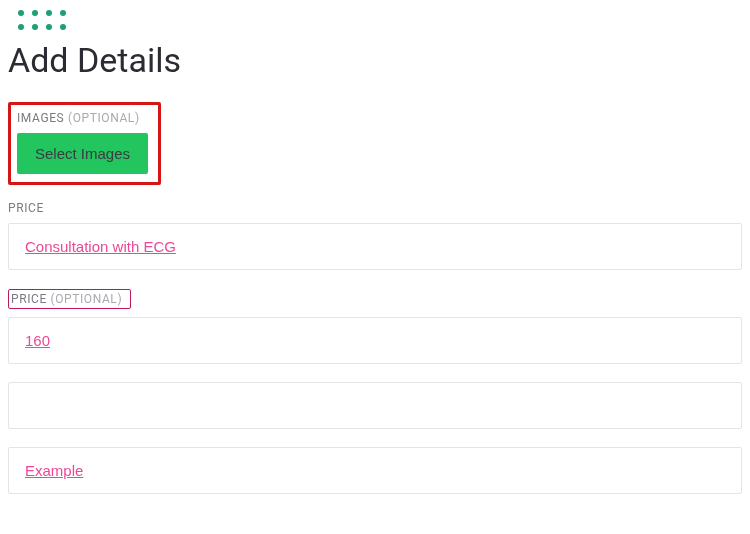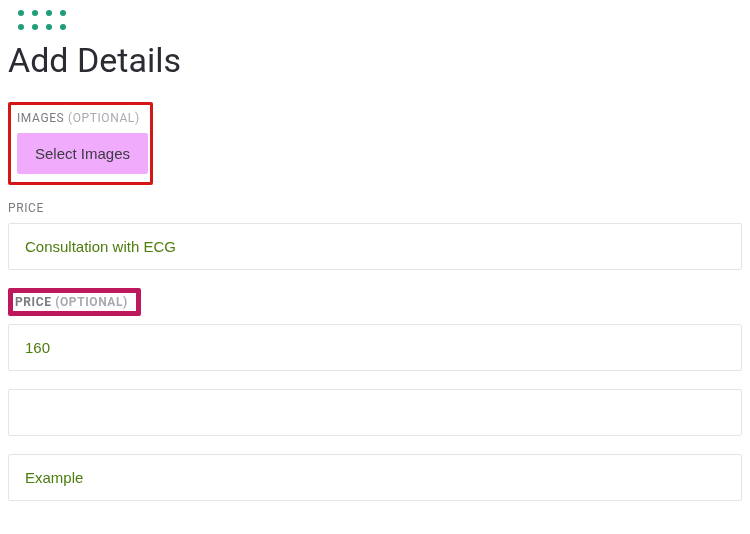--- a/index.html
+++ b/index.html
@@ -36,51 +36,51 @@
       font-size: 12px;
       letter-spacing: 0.6px;
       color: #7a7a82;
       margin-bottom: 8px;
     }
     .label .optional {
       color: #a9a9b0;
     }
     .select-btn {
       display: inline-block;
-      background: #f0abfc;
+      background: #22c55e;
       color: #3b3b42;
       font-size: 15px;
       padding: 12px 18px;
       border: none;
       border-radius: 2px;
       cursor: pointer;
     }
     .text-input {
       width: 100%;
       border: 1px solid #e2e4e8;
       border-radius: 2px;
       padding: 14px 16px;
       font-size: 15px;
-      color: #4d7c0f;
+      color: #ec4899;
       background: #fff;
       outline: none;
+      text-decoration: underline;
     }
     .text-input::placeholder { color: #9a9aa0; }
     .highlight-box-1 {
       border: 3px solid #d41616;
-      padding: 6px 2px 8px 6px;
+      padding: 6px 10px 8px 6px;
       display: inline-block;
       border-radius: 2px;
     }
     .highlight-box-2 {
-      border: 5px solid #be185d;
+      border: 1px solid #be185d;
       padding: 2px 8px 2px 2px;
       display: inline-block;
       border-radius: 2px;
-      font-weight: bold;
     }
     .images-block { margin-bottom: 16px; }
   </style>
 </head>
 <body>
 
 <div class="dots">
   <div class="dot"></div>
     <div class="dot"></div>
     <div class="dot"></div>

